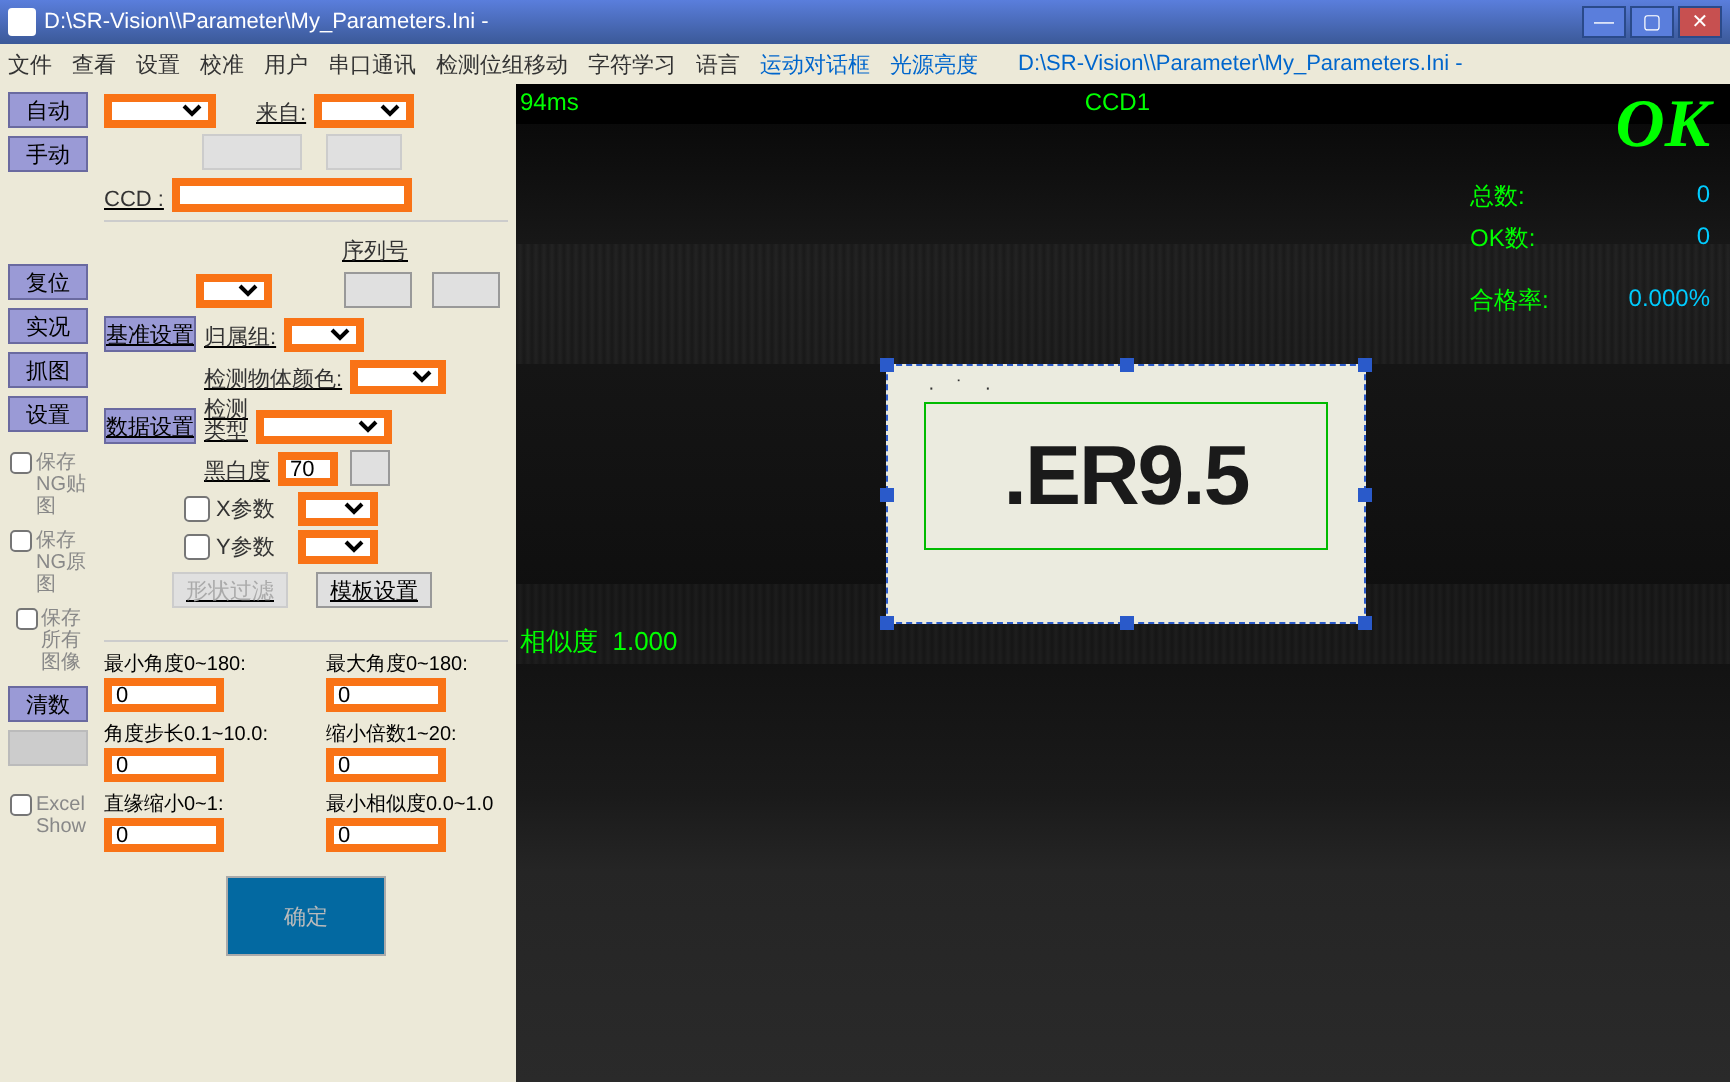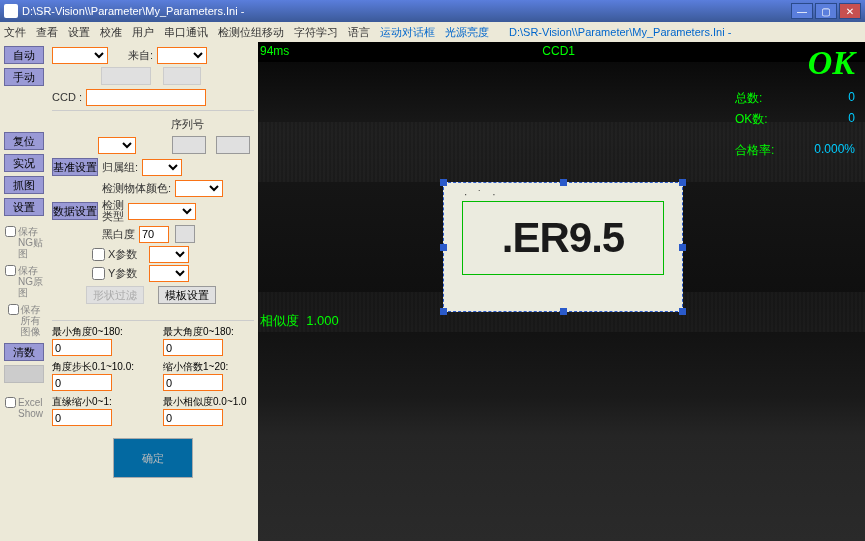--- a/index.html
+++ b/index.html
@@ -13,23 +13,23 @@
 .menubar .m { margin-right: 10px; cursor: pointer; }
 .menubar .m.blue { color: #0066cc; }
 .menubar .path { color: #0066cc; margin-left: 10px; }
 .content { display: flex; height: calc(541px - 42px); }
 .leftcol { width: 48px; background: #ece9d8; padding-top: 4px; display: flex; flex-direction: column; align-items: center; }
 .leftcol .btn { width: 40px; height: 18px; background: #9a9ad6; border: 1px solid #6a6aa0; margin-bottom: 4px; font-size: 11px; display: flex; align-items: center; justify-content: center; cursor: pointer; color: #000; }
 .leftcol .chk { display: flex; align-items: flex-start; margin-top: 6px; font-size: 10px; color: #888; }
 .leftcol .chk input { margin-right: 2px; width: 11px; height: 11px; }
 .leftcol .chk .lbl { line-height: 1.1; }
 .midpanel { width: 210px; background: #ece9d8; padding: 4px; overflow: hidden; font-size: 11px; }
-.midpanel .row { display: flex; align-items: center; margin-bottom: 3px; min-height: 18px; }
+.midpanel .row { display: flex; align-items: flex-end; margin-bottom: 3px; min-height: 18px; text-decoration: underline; }
 .midpanel .lbl { font-size: 11px; margin-right: 4px; color: #333; }
-.midpanel select, .midpanel input[type=text] { font-size: 11px; height: 17px; border: 1px solid #f97316; background: #fff; padding: 0 2px; }
+.midpanel select, .midpanel input[type=text] { font-size: 11px; height: 17px; border: 4px solid #f97316; background: #fff; padding: 0 2px; }
 .midpanel .btn2 { background: #e0e0e0; border: 1px solid #999; padding: 1px 6px; font-size: 11px; cursor: pointer; height: 18px; display: inline-flex; align-items: center; margin-right: 4px; }
 .midpanel .btn2.gray { color: #aaa; border-color: #ccc; }
 .midpanel .btn3 { width: 46px; height: 18px; background: #9a9ad6; border: 1px solid #6a6aa0; font-size: 11px; display: inline-flex; align-items: center; justify-content: center; cursor: pointer; margin-right: 4px; }
 .midpanel hr { border: none; border-top: 1px solid #ccc; margin: 4px 0; }
 .midpanel .section { margin-top: 4px; }
 .midpanel .chkrow { display: flex; align-items: center; margin: 2px 0 2px 40px; }
 .midpanel .chkrow input[type=checkbox] { margin-right: 3px; }
 .midpanel .twocol { display: flex; gap: 20px; }
 .midpanel .twocol .c { flex: 1; font-size: 10px; }
 .midpanel .bigbtn { width: 80px; height: 40px; background: #0369a1; border: 1px solid #aaa; margin: 12px auto 0; display: flex; align-items: center; justify-content: center; color: #bbb; font-size: 11px; }

